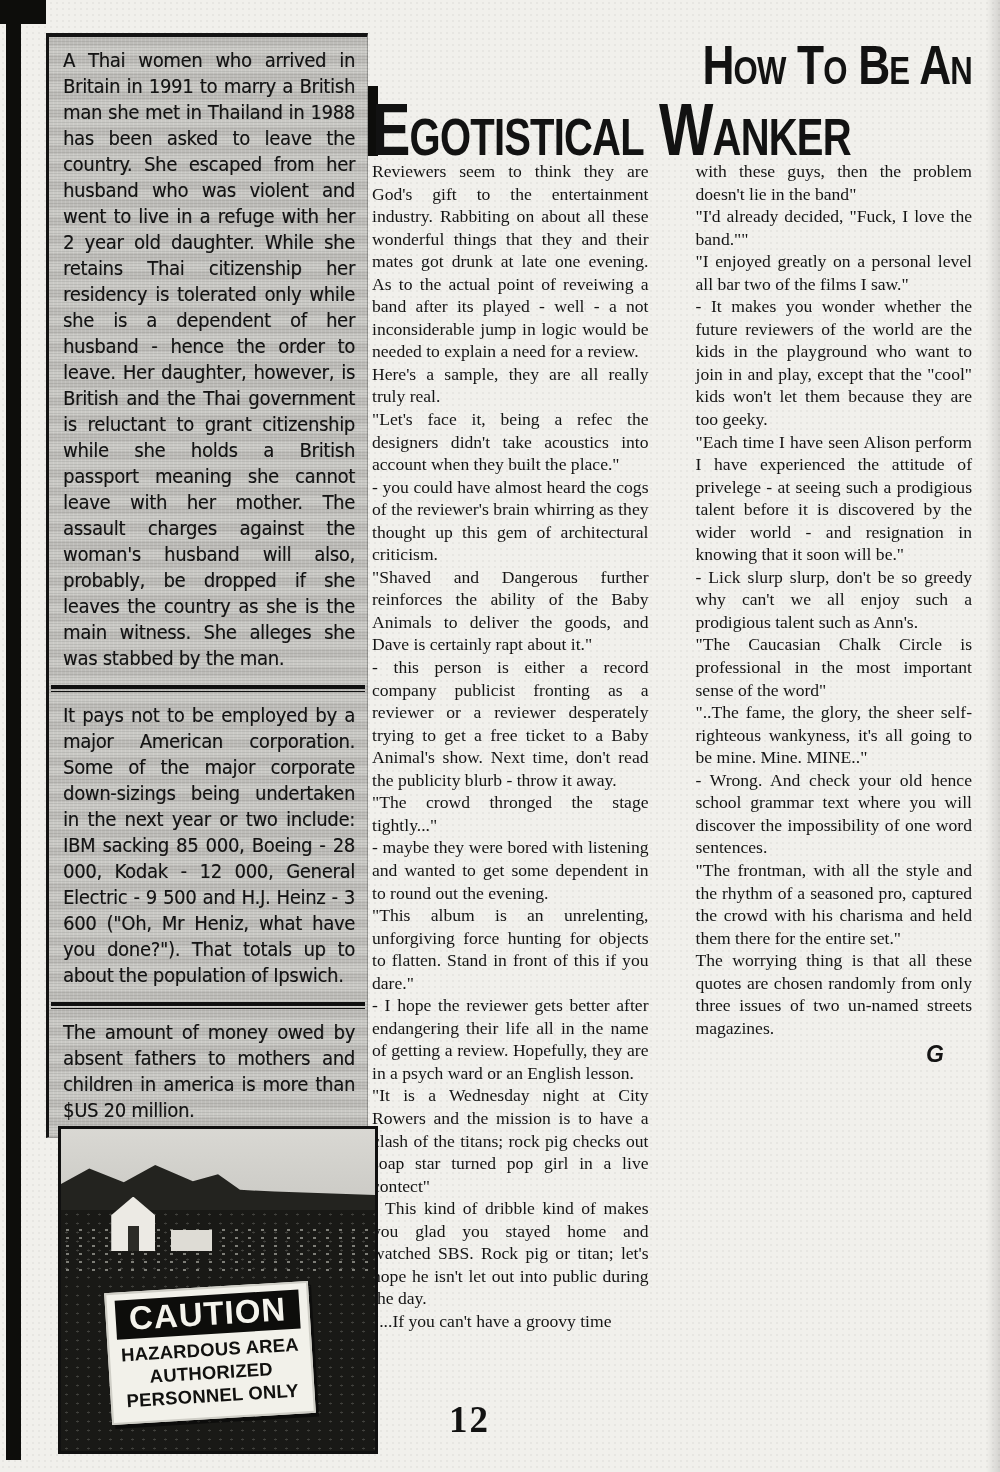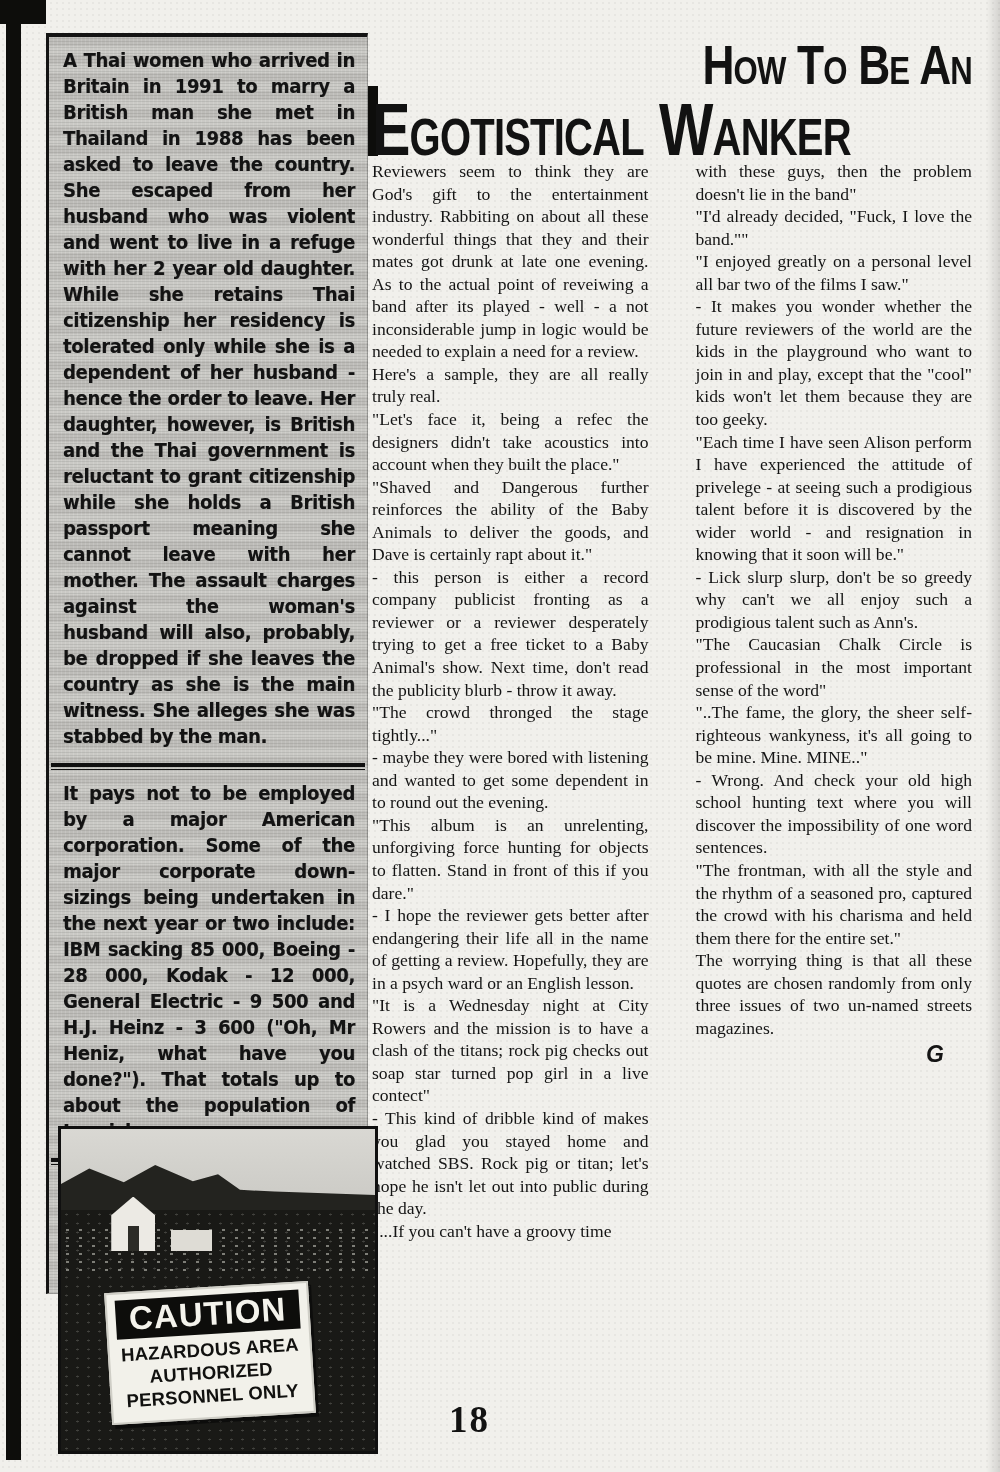--- a/index.html
+++ b/index.html
@@ -41,21 +41,21 @@
     border-right: 1px solid rgba(0,0,0,0.25); border-bottom: 1px solid rgba(0,0,0,0.2);
     background-color: #c7c6c2;
     background-image:
       repeating-linear-gradient(0deg, rgba(40,40,40,0.10) 0 1px, transparent 1px 3px),
       repeating-linear-gradient(90deg, rgba(255,255,255,0.12) 0 1px, transparent 1px 4px),
       repeating-linear-gradient(180deg, rgba(0,0,0,0.05) 0 9px, rgba(255,255,255,0.05) 9px 18px);
   }
   .sidebar p {
     margin: 0; padding: 10px 12px 14px 14px;
     font-family: "DejaVu Sans", "Liberation Sans", sans-serif;
-    font-stretch: condensed; font-weight: bold;
+    font-stretch: condensed; font-weight: normal;
     font-size: 20px; line-height: 26px; letter-spacing: -0.3px;
     text-align: justify; color: #131313;
     text-shadow: 0.4px 0.4px 0 rgba(0,0,0,0.35);
   }
   .rule { height: 2px; border-top: 4px solid #101010; border-bottom: 1px solid #101010; margin: 0 2px; }
 
   
   .columns { position: absolute; left: 372px; top: 160px; width: 600px; display: flex; gap: 47px; }
   .col { width: 283px; font-size: 17.6px; line-height: 22.55px; text-align: justify; color: #141414; }
   .col p { margin: 0; }
@@ -115,40 +115,41 @@
   <p>It pays not to be employed by a major American corporation. Some of the major corporate down-sizings being undertaken in the next year or two include: IBM  sacking 85 000, Boeing - 28 000, Kodak - 12 000,  General Electric - 9 500 and H.J. Heinz - 3 600 ("Oh, Mr Heniz, what have you done?"). That totals up to about the population of Ipswich.</p>
   <div class="rule"></div>
   <p>The amount of money owed by absent fathers to mothers and children in america is more than $US 20 million.</p>
 </div>
 
 <div class="columns">
   <div class="col">
     <p>Reviewers seem to think they are God's gift to the entertainment industry. Rabbiting on about all these wonderful things that they and their mates got drunk at late one evening. As to the actual point of reveiwing a band after its played - well - a not inconsiderable jump in logic would be needed to explain a need for a review.</p>
     <p>Here's a sample, they are all really truly real.</p>
     <p>"Let's face it, being a refec the designers didn't take acoustics into account when they built the place."</p>
+    <p>- you could have almost heard the cogs of the reviewer's brain whirring as they thought up this gem of architectural criticism.</p>
     <p>"Shaved and Dangerous further reinforces the ability of the Baby Animals to deliver the goods, and Dave is certainly rapt about it."</p>
     <p>- this person is either a record company publicist fronting as a reviewer or a reviewer desperately trying to get a free ticket to a Baby Animal's show. Next time, don't read the publicity blurb - throw it away.</p>
     <p>"The crowd thronged the stage tightly..."</p>
     <p>- maybe they were bored with listening and wanted to get some dependent in to round out the evening.</p>
     <p>"This album is an unrelenting, unforgiving force hunting for objects to flatten. Stand in front of this if you dare."</p>
     <p>- I hope the reviewer gets better after endangering their life all in the name of getting a review. Hopefully, they are in a psych ward or an English lesson.</p>
     <p>"It is a Wednesday night at City Rowers and the mission is to have a clash of the titans; rock pig checks out soap star turned pop girl in a live contect"</p>
     <p>- This kind of dribble kind of makes you glad you stayed home and watched SBS. Rock pig or titan; let's hope he isn't let out into public during the day.</p>
     <p>"...If you can't have a groovy time</p>
   </div>
   <div class="col">
     <p>with these guys, then the problem doesn't lie in the band"</p>
     <p>"I'd already decided, "Fuck, I love the band.""</p>
     <p>"I enjoyed greatly on a personal level all bar two of the films I saw."</p>
     <p>- It makes you wonder whether the future reviewers of the world are the kids in the playground who want to join in and play, except that the "cool" kids won't let them because they are too geeky.</p>
     <p>"Each time I have seen Alison perform I have experienced the attitude of privelege - at seeing such a prodigious talent before it is discovered by the wider world - and resignation in knowing that it soon will be."</p>
     <p>- Lick slurp slurp, don't be so greedy why can't we all enjoy such a prodigious talent such as Ann's.</p>
     <p>"The Caucasian Chalk Circle is professional in the most important sense of the word"</p>
     <p>"..The fame, the glory, the sheer self-righteous wankyness, it's all going to be mine. Mine. MINE.."</p>
-    <p>- Wrong. And check your old high school hunting text where you will discover the impossibility of one word sentences.</p>
+    <p>- Wrong. And check your old hence school grammar text where you will discover the impossibility of one word sentences.</p>
     <p>"The frontman, with all the style and the rhythm of a seasoned pro, captured the crowd with his charisma and held them there for the entire set."</p>
     <p>The worrying thing is that all these quotes are chosen randomly from only three issues of two un-named streets magazines.</p>
     <div class="sig">G</div>
   </div>
 </div>
 
 <div class="photo-frame">
   <div class="photo">
     <div class="sky"></div>
     <div class="trees"></div>
@@ -160,13 +161,13 @@
     <div class="shed2"></div>
     <div class="sign">
       <div class="sign-banner">CAUTION</div>
       <div class="sign-line first">HAZARDOUS AREA</div>
       <div class="sign-line">AUTHORIZED</div>
       <div class="sign-line">PERSONNEL ONLY</div>
     </div>
   </div>
 </div>
 
-<div class="page-number">18</div>
+<div class="page-number">12</div>
 
 </body></html>

